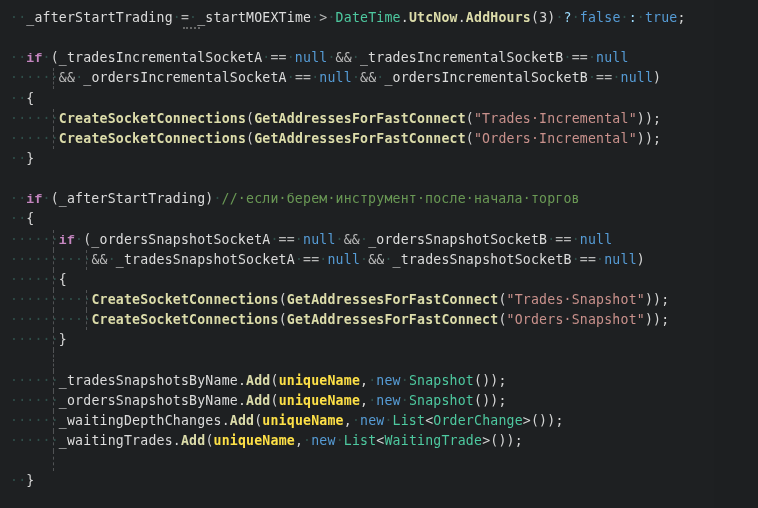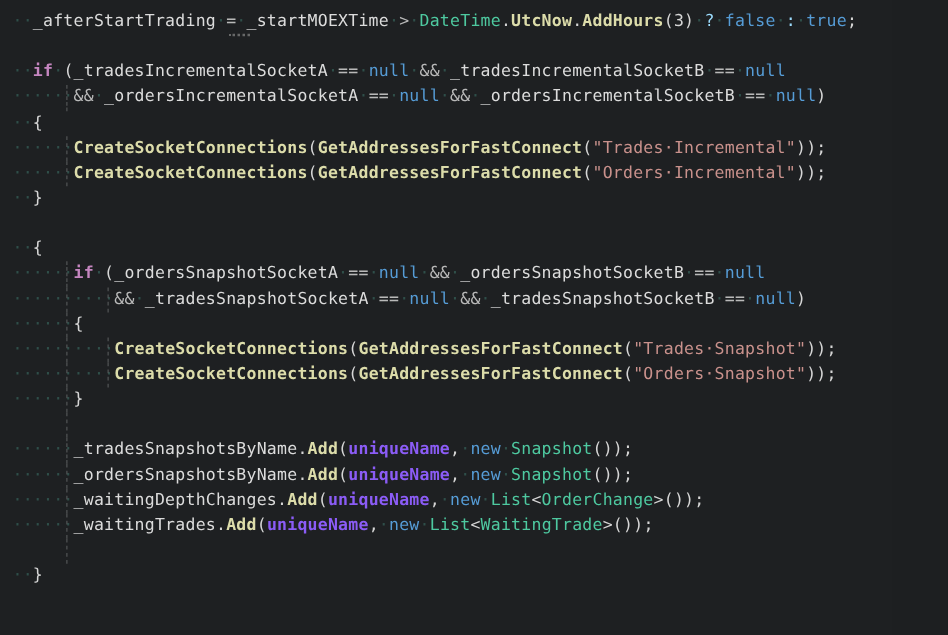--- a/index.html
+++ b/index.html
@@ -36,31 +36,31 @@
     position: absolute;
     top: 0;
     width: 0;
     border-left: 1px dashed #5a5c5e;
     opacity: .85;
   }
   
   .ws { color: #2f4f4a; }
   
   .plain   { color: #dcdcdc; }
-  .kw      { color: #c586c0; font-weight: bold; }   
+  .kw      { color: #c586c0; font-weight: bold; font-family: Liberation Mono, monospace; }   
   .kwblue  { color: #569cd6; }                      
   .type    { color: #4ec9a0; }                      
   .method  { color: #dcdcaa; font-weight: bold; }                      
   .str     { color: #c9918c; }                      
   .cmt     { color: #6a9955; }                      
   .op      { color: #b9b9b9; }                      
   .punct   { color: #d6d6d6; }
   .brace   { color: #d6d6d6; }
   .num     { color: #d6d6d6; }
-  .field   { color: #8b5cf6; font-weight: bold; }   
+  .field   { color: #fde047; font-weight: bold; }   
   .ternary { color: #9cdcfe; }
   .squiggle {
     position: absolute;
     left: 0; bottom: -1px;
     height: 3px;
     border-bottom: 2px dotted #7a7a7a;
     opacity: .8;
   }
 </style>
 </head>
@@ -70,20 +70,21 @@
   <div id="code">
       <div class="line" style="padding-left: 10px;"><span><span class="ws">··</span><span class="plain">_afterStartTrading</span><span class="ws">·</span><span class="op">=</span><span class="ws">·</span><span class="plain">_startMOEXTime</span><span class="ws">·</span><span class="op">&gt;</span><span class="ws">·</span><span class="type">DateTime</span><span class="punct">.</span><span class="method">UtcNow</span><span class="punct">.</span><span class="method">AddHours</span><span class="punct">(</span><span class="num">3</span><span class="punct">)</span><span class="ws">·</span><span class="ternary">?</span><span class="ws">·</span><span class="kwblue">false</span><span class="ws">·</span><span class="ternary">:</span><span class="ws">·</span><span class="kwblue">true</span><span class="punct">;</span></span><span class="squiggle" style="left: 182.645px; width: 17.666px;"></span></div>
       <div class="line" style="padding-left: 10px;"><span></span></div>
       <div class="line" style="padding-left: 10px;"><span><span class="ws">··</span><span class="kw">if</span><span class="ws">·</span><span class="punct">(</span><span class="plain">_tradesIncrementalSocketA</span><span class="ws">·</span><span class="op">==</span><span class="ws">·</span><span class="kwblue">null</span><span class="ws">·</span><span class="op">&amp;&amp;</span><span class="ws">·</span><span class="plain">_tradesIncrementalSocketB</span><span class="ws">·</span><span class="op">==</span><span class="ws">·</span><span class="kwblue">null</span></span></div>
       <div class="line" style="padding-left: 10px;"><span class="guide" style="left: 53px; height: 20.15px;"></span><span><span class="ws">······</span><span class="op">&amp;&amp;</span><span class="ws">·</span><span class="plain">_ordersIncrementalSocketA</span><span class="ws">·</span><span class="op">==</span><span class="ws">·</span><span class="kwblue">null</span><span class="ws">·</span><span class="op">&amp;&amp;</span><span class="ws">·</span><span class="plain">_ordersIncrementalSocketB</span><span class="ws">·</span><span class="op">==</span><span class="ws">·</span><span class="kwblue">null</span><span class="punct">)</span></span></div>
       <div class="line" style="padding-left: 10px;"><span><span class="ws">··</span><span class="brace">{</span></span></div>
       <div class="line" style="padding-left: 10px;"><span class="guide" style="left: 53px; height: 20.15px;"></span><span><span class="ws">······</span><span class="method">CreateSocketConnections</span><span class="punct">(</span><span class="method">GetAddressesForFastConnect</span><span class="punct">(</span><span class="str">"Trades·Incremental"</span><span class="punct">))</span><span class="punct">;</span></span></div>
       <div class="line" style="padding-left: 10px;"><span class="guide" style="left: 53px; height: 20.15px;"></span><span><span class="ws">······</span><span class="method">CreateSocketConnections</span><span class="punct">(</span><span class="method">GetAddressesForFastConnect</span><span class="punct">(</span><span class="str">"Orders·Incremental"</span><span class="punct">))</span><span class="punct">;</span></span></div>
       <div class="line" style="padding-left: 10px;"><span><span class="ws">··</span><span class="brace">}</span></span></div>
       <div class="line" style="padding-left: 10px;"><span></span></div>
+      <div class="line" style="padding-left: 10px;"><span><span class="ws">··</span><span class="kw">if</span><span class="ws">·</span><span class="punct">(</span><span class="plain">_afterStartTrading</span><span class="punct">)</span><span class="ws">·</span><span class="cmt">//·если·берем·инструмент·после·начала·торгов</span></span></div>
       <div class="line" style="padding-left: 10px;"><span><span class="ws">··</span><span class="brace">{</span></span></div>
       <div class="line" style="padding-left: 10px;"><span class="guide" style="left: 53px; height: 20.15px;"></span><span><span class="ws">······</span><span class="kw">if</span><span class="ws">·</span><span class="punct">(</span><span class="plain">_ordersSnapshotSocketA</span><span class="ws">·</span><span class="op">==</span><span class="ws">·</span><span class="kwblue">null</span><span class="ws">·</span><span class="op">&amp;&amp;</span><span class="ws">·</span><span class="plain">_ordersSnapshotSocketB</span><span class="ws">·</span><span class="op">==</span><span class="ws">·</span><span class="kwblue">null</span></span></div>
       <div class="line" style="padding-left: 10px;"><span class="guide" style="left: 53px; height: 20.15px;"></span><span class="guide" style="left: 86px; height: 20.15px;"></span><span><span class="ws">··········</span><span class="op">&amp;&amp;</span><span class="ws">·</span><span class="plain">_tradesSnapshotSocketA</span><span class="ws">·</span><span class="op">==</span><span class="ws">·</span><span class="kwblue">null</span><span class="ws">·</span><span class="op">&amp;&amp;</span><span class="ws">·</span><span class="plain">_tradesSnapshotSocketB</span><span class="ws">·</span><span class="op">==</span><span class="ws">·</span><span class="kwblue">null</span><span class="punct">)</span></span></div>
       <div class="line" style="padding-left: 10px;"><span class="guide" style="left: 53px; height: 20.15px;"></span><span><span class="ws">······</span><span class="brace">{</span></span></div>
       <div class="line" style="padding-left: 10px;"><span class="guide" style="left: 53px; height: 20.15px;"></span><span class="guide" style="left: 86px; height: 20.15px;"></span><span><span class="ws">··········</span><span class="method">CreateSocketConnections</span><span class="punct">(</span><span class="method">GetAddressesForFastConnect</span><span class="punct">(</span><span class="str">"Trades·Snapshot"</span><span class="punct">))</span><span class="punct">;</span></span></div>
       <div class="line" style="padding-left: 10px;"><span class="guide" style="left: 53px; height: 20.15px;"></span><span class="guide" style="left: 86px; height: 20.15px;"></span><span><span class="ws">··········</span><span class="method">CreateSocketConnections</span><span class="punct">(</span><span class="method">GetAddressesForFastConnect</span><span class="punct">(</span><span class="str">"Orders·Snapshot"</span><span class="punct">))</span><span class="punct">;</span></span></div>
       <div class="line" style="padding-left: 10px;"><span class="guide" style="left: 53px; height: 20.15px;"></span><span><span class="ws">······</span><span class="brace">}</span></span></div>
       <div class="line" style="padding-left: 10px;"><span class="guide" style="left: 53px; height: 20.15px;"></span><span></span></div>
       <div class="line" style="padding-left: 10px;"><span class="guide" style="left: 53px; height: 20.15px;"></span><span><span class="ws">······</span><span class="plain">_tradesSnapshotsByName</span><span class="punct">.</span><span class="method">Add</span><span class="punct">(</span><span class="field">uniqueName</span><span class="punct">,</span><span class="ws">·</span><span class="kwblue">new</span><span class="ws">·</span><span class="type">Snapshot</span><span class="punct">())</span><span class="punct">;</span></span></div>
       <div class="line" style="padding-left: 10px;"><span class="guide" style="left: 53px; height: 20.15px;"></span><span><span class="ws">······</span><span class="plain">_ordersSnapshotsByName</span><span class="punct">.</span><span class="method">Add</span><span class="punct">(</span><span class="field">uniqueName</span><span class="punct">,</span><span class="ws">·</span><span class="kwblue">new</span><span class="ws">·</span><span class="type">Snapshot</span><span class="punct">())</span><span class="punct">;</span></span></div>

